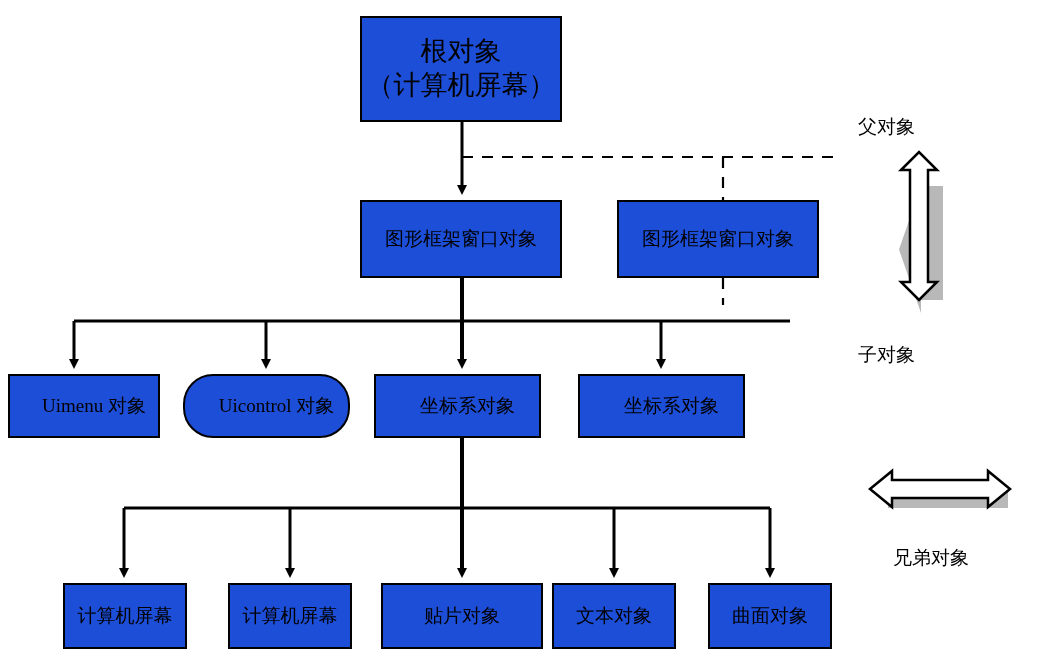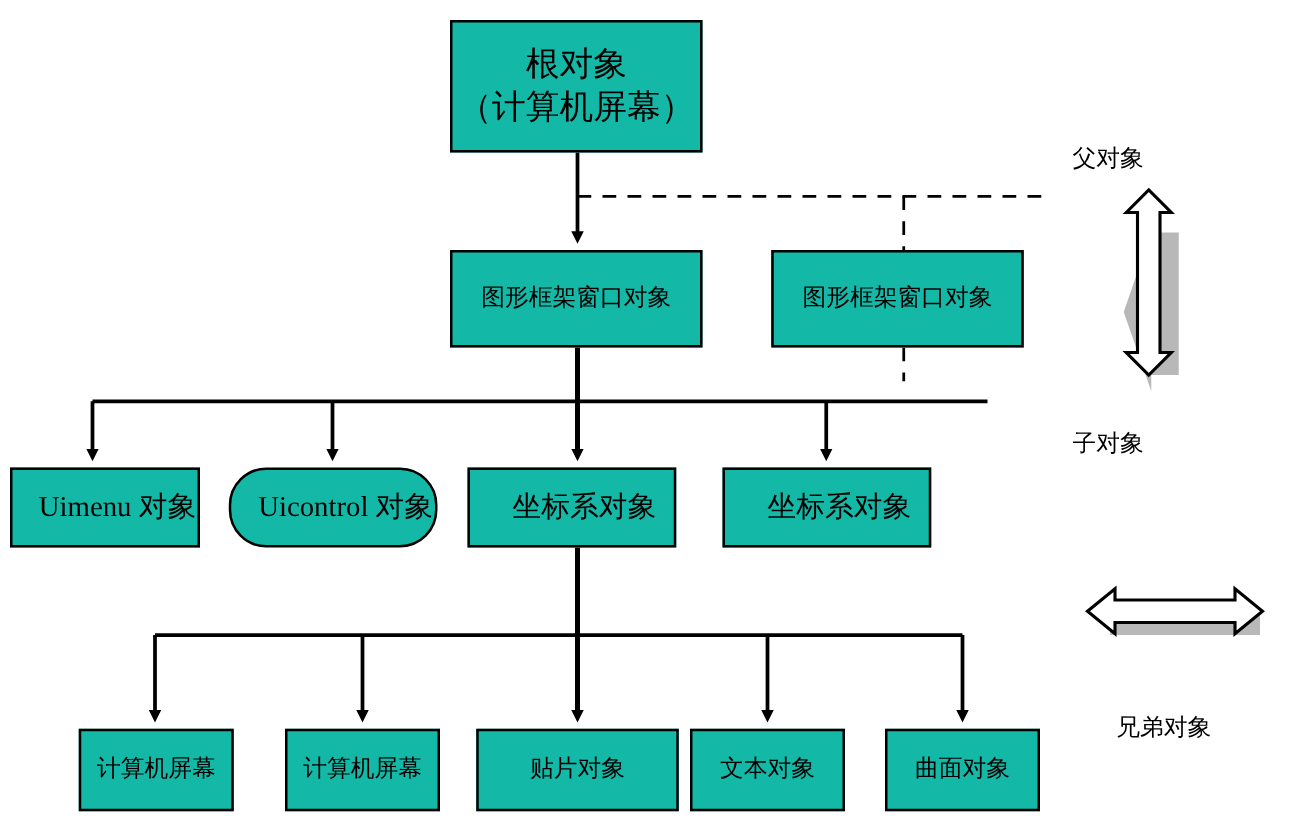--- a/index.html
+++ b/index.html
@@ -12,40 +12,40 @@
     width: 1045px;
     height: 659px;
     background: #ffffff;
     font-family: "Liberation Serif", "DejaVu Serif", serif;
     overflow: hidden;
   }
   .node {
     position: absolute;
     box-sizing: border-box;
     border: 2px solid #000000;
-    background: #14b8a6;
+    background: #1d4ed8;
     display: flex;
     align-items: center;
     justify-content: center;
     text-align: center;
     color: #000000;
     line-height: 1.25;
   }
   .node .lines {
     display: block;
     width: 100%;
   }
   .root-node {
     font-size: 27px;
   }
   .frame-node {
     font-size: 19px;
   }
   .child-node {
-    font-size: 23px;
+    font-size: 19px;
     padding-left: 20px;
   }
   .leaf-node {
     font-size: 19px;
   }
   .dashed-node {
     border-style: solid;
   }
   .lbl {
     position: absolute;
@@ -147,15 +147,15 @@
   </div>
   <div class="node leaf-node" style="left:552px; top:583px; width:124px; height:66px;align-items:center;">
     <span>文本对象</span>
   </div>
   <div class="node leaf-node" style="left:708px; top:583px; width:124px; height:66px;">
     <span>曲面对象</span>
   </div>
 
   <div class="lbl" style="left:858px; top:114px;">父对象</div>
   <div class="lbl" style="left:858px; top:342px;">子对象</div>
-  <div class="lbl" style="left:893px; top:569px;">兄弟对象</div>
+  <div class="lbl" style="left:893px; top:545px;">兄弟对象</div>
 
 </div>
 
 </body></html>

